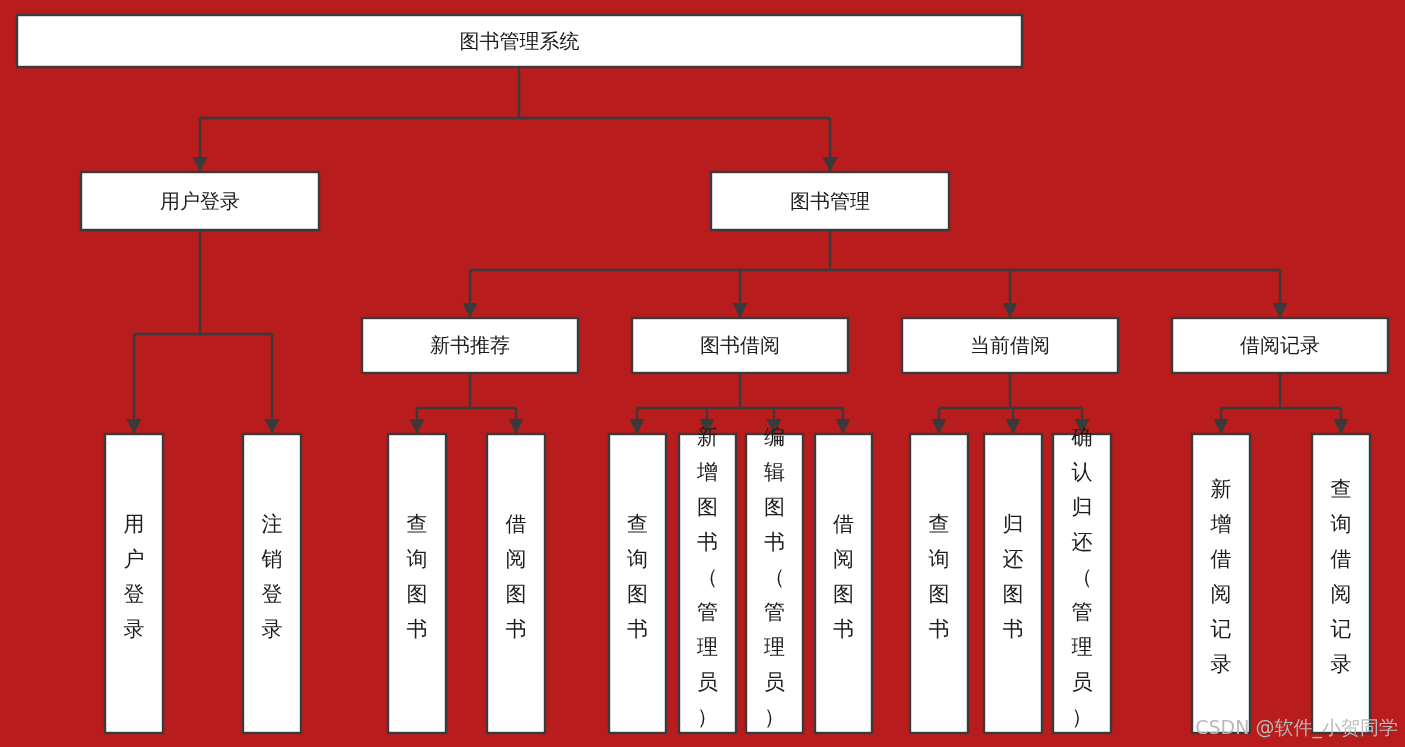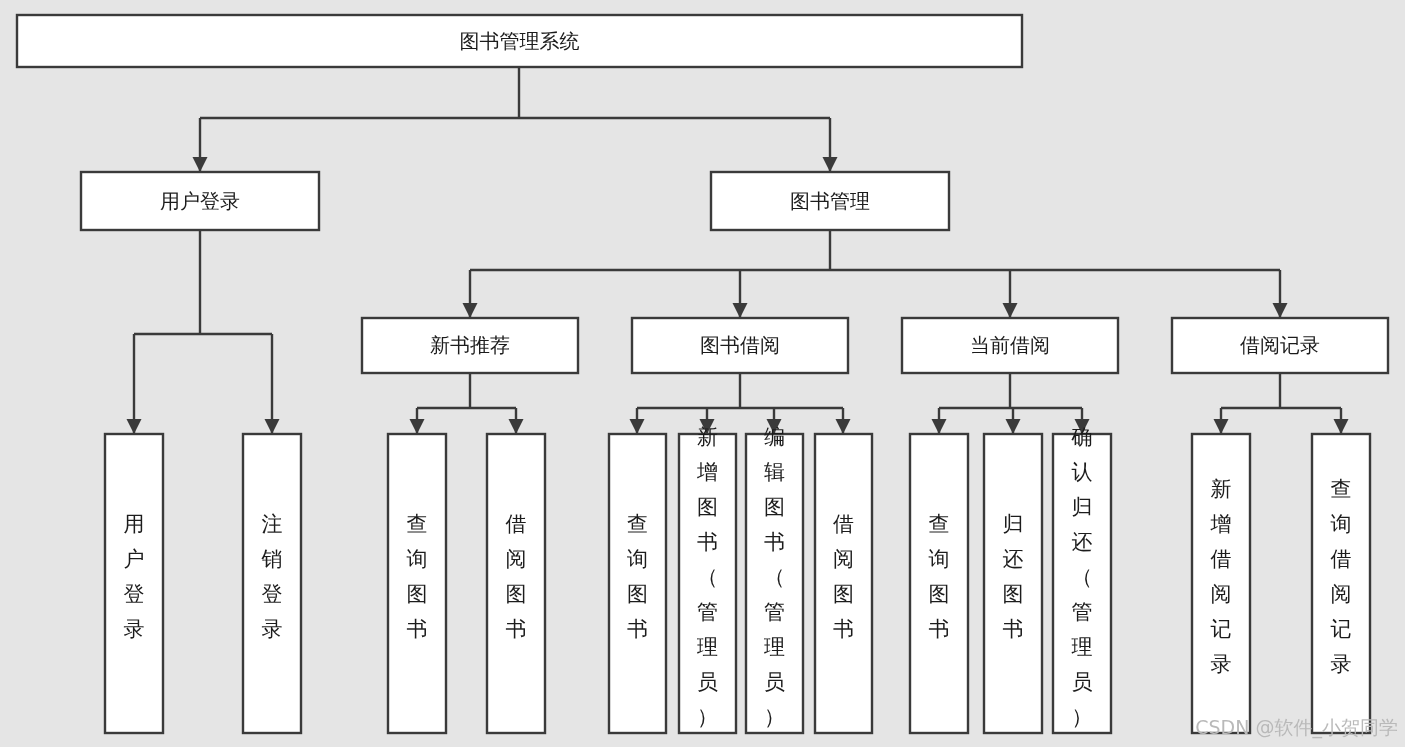--- a/index.html
+++ b/index.html
@@ -8,21 +8,21 @@
     padding: 0;
     background: #ffffff;
   }
   body {
     font-family: "Liberation Sans", "DejaVu Sans", sans-serif;
   }
   #diagram-root {
     position: relative;
     width: 1405px;
     height: 747px;
-    background: #e5e5e5;
+    background: #b91c1c;
     overflow: hidden;
   }
   svg.diagram-canvas {
     position: absolute;
     left: 0;
     top: 0;
     width: 1405px;
     height: 747px;
     display: block;
   }

